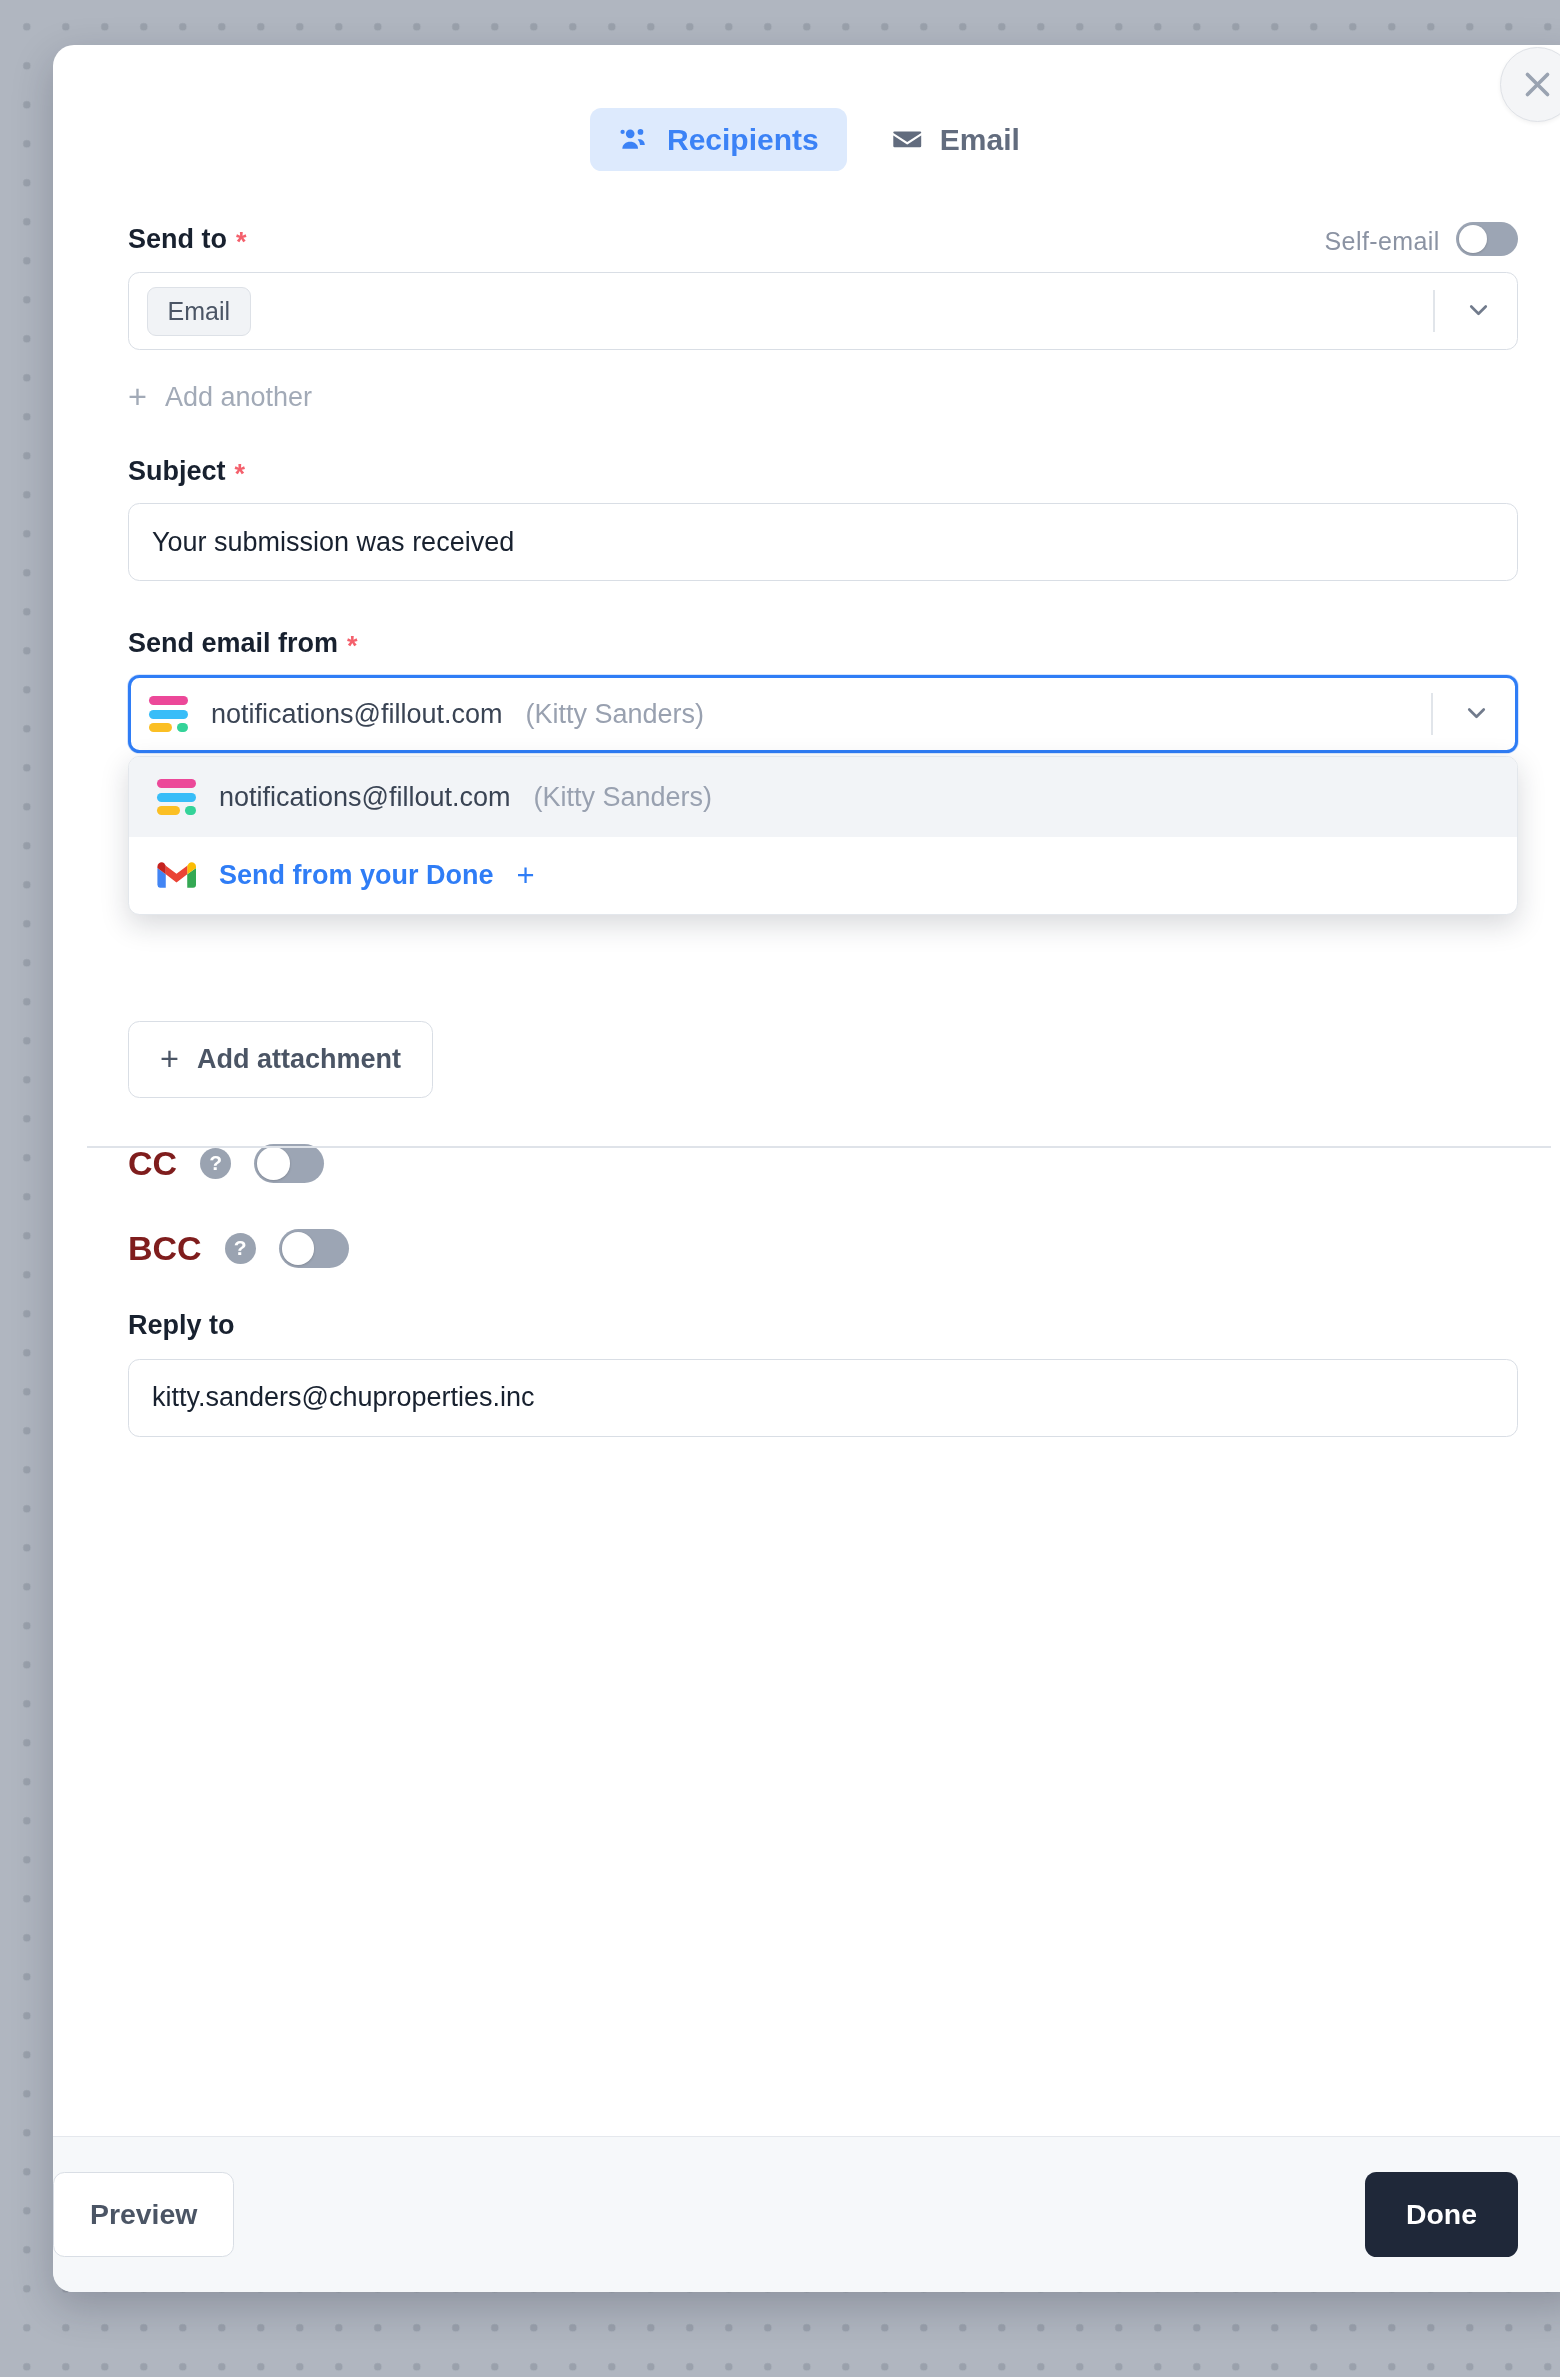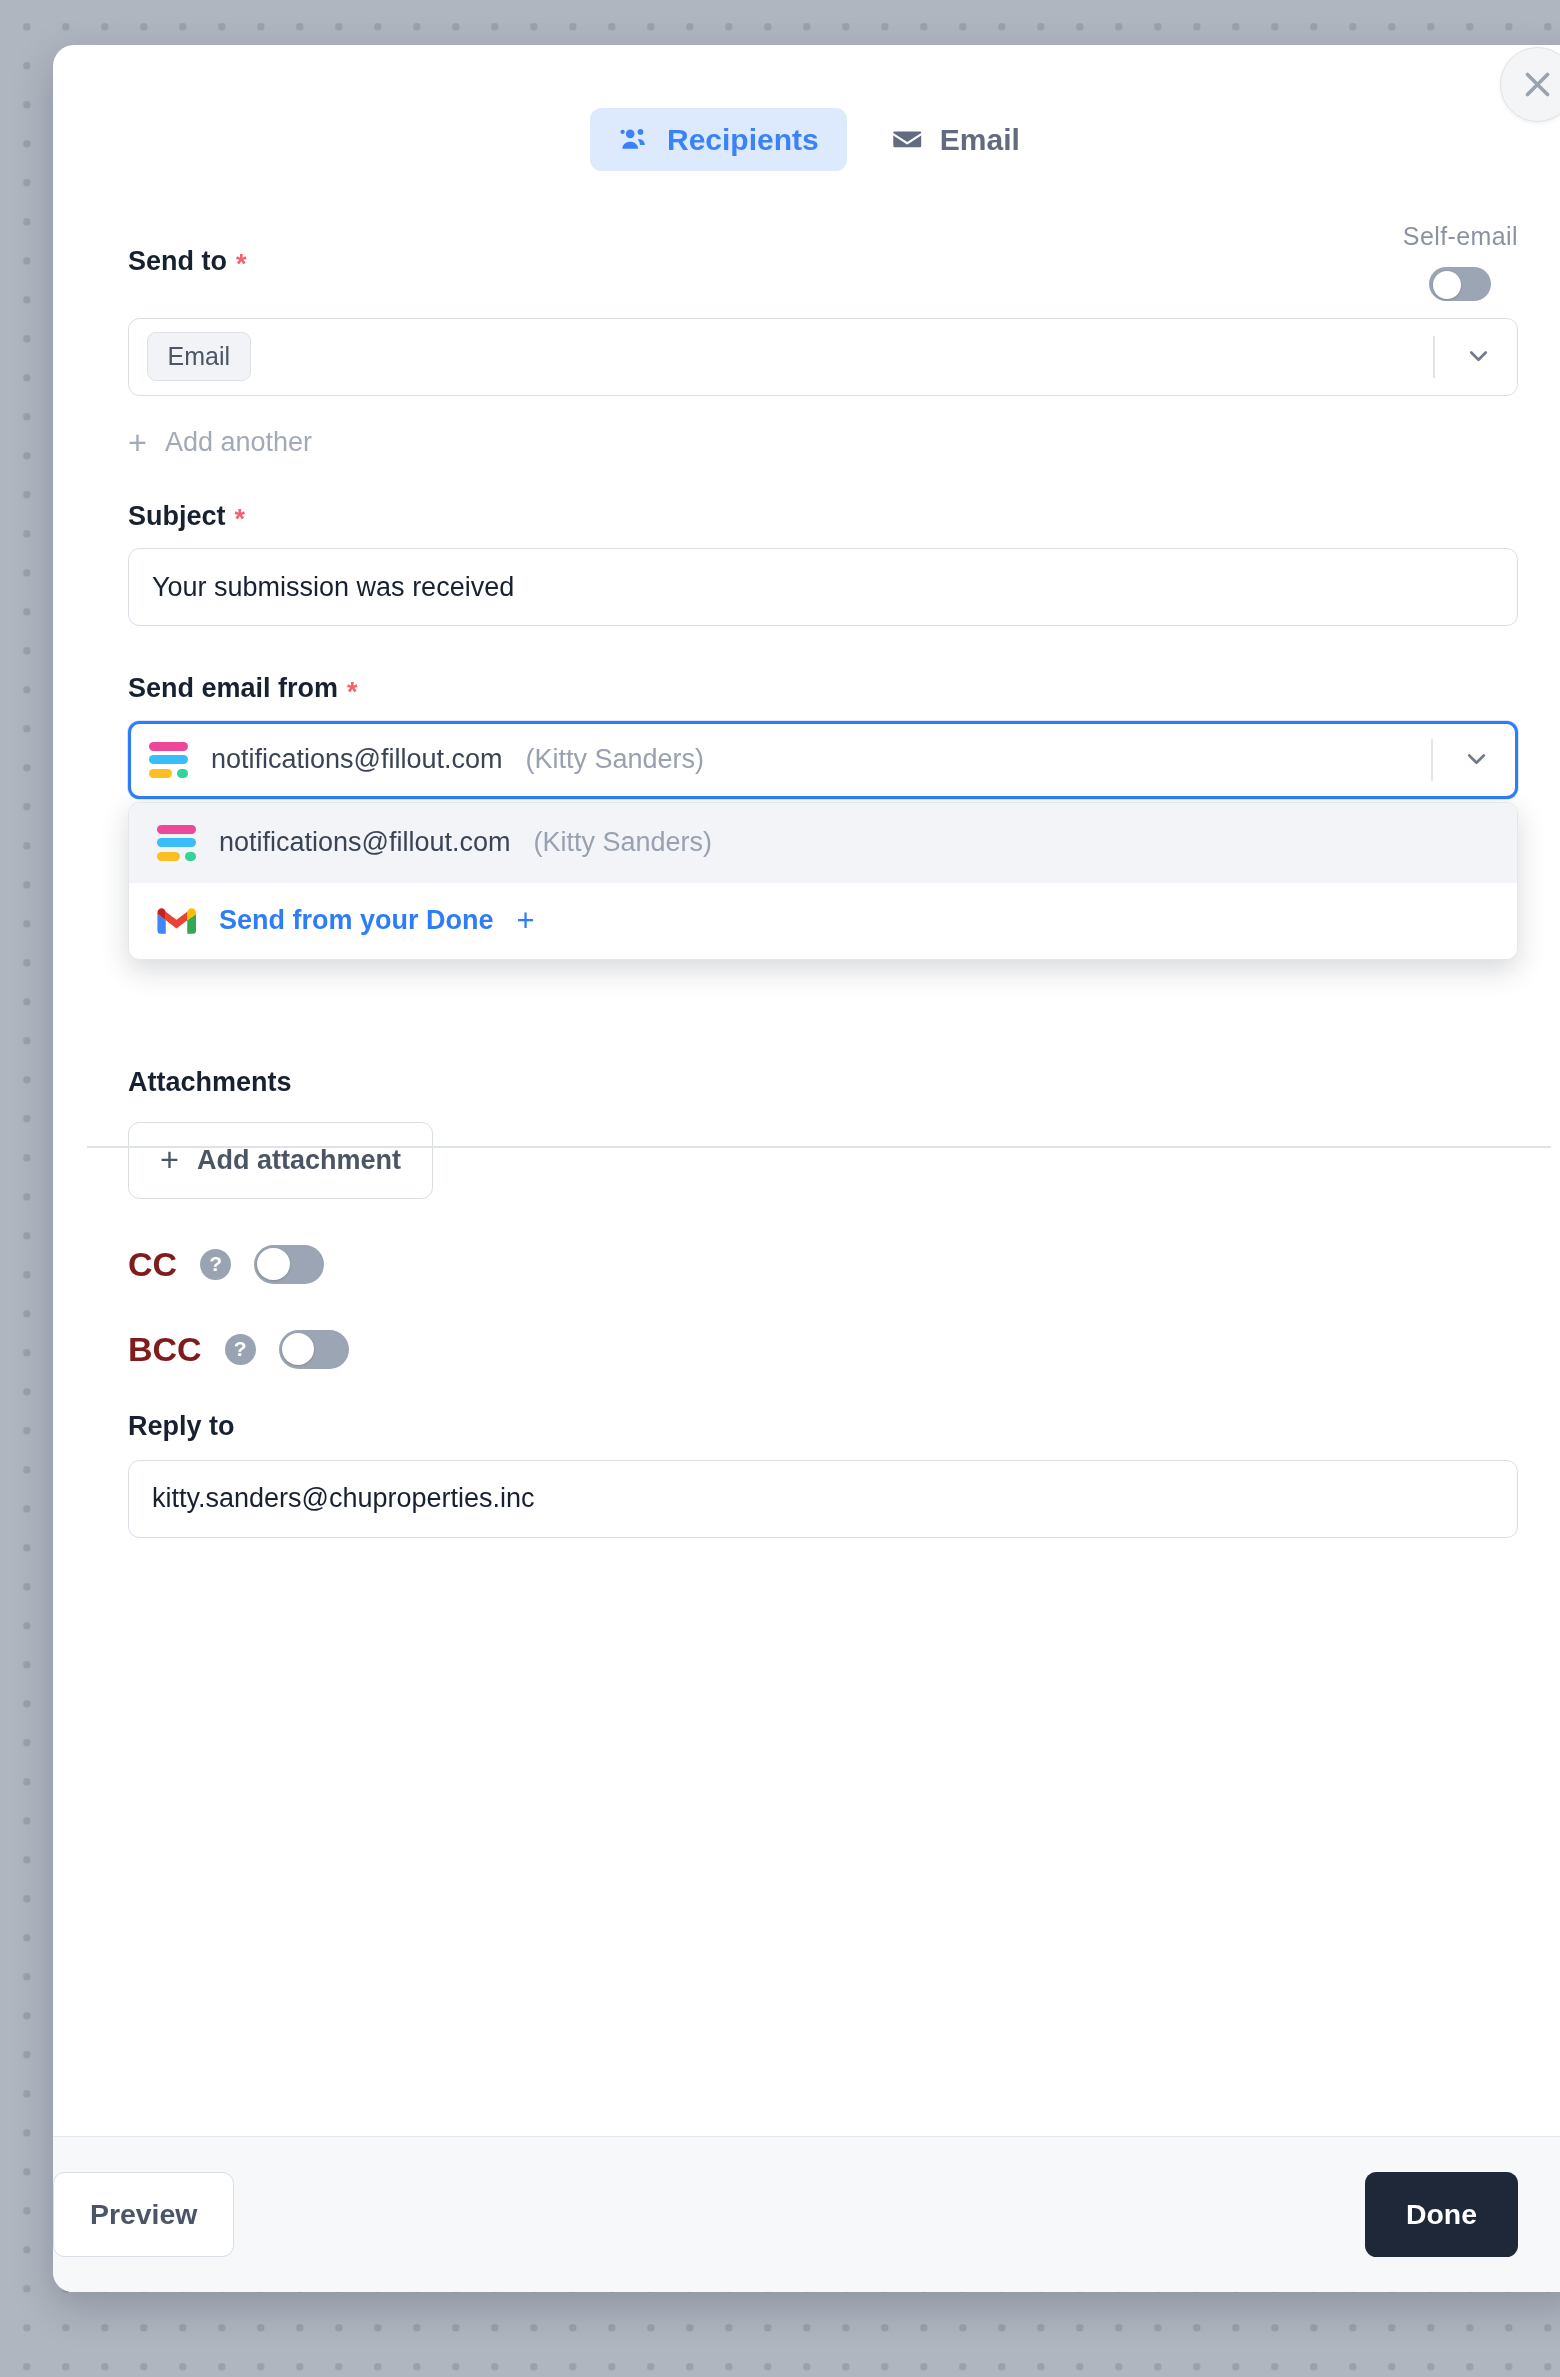--- a/index.html
+++ b/index.html
@@ -111,23 +111,22 @@
     color: #f4606c;
     font-size: 27px;
     font-weight: 700;
     line-height: 1;
     position: relative;
     top: 3.3px;
   }
 
   .self-email-wrap {
     display: flex;
-    align-items: center;
+    align-items: flex-end;
     gap: 16.3px;
-    flex-direction: column;
   }
   .self-email-label {
     font-size: 25px;
     color: #8b93a3;
     letter-spacing: 0.4px;
   }
 
   .toggle {
     width: 62px;
     height: 34px;
@@ -514,23 +513,20 @@
                 </svg>
               </span>
               <span class="gmail-text">Send from your Done</span>
               <span class="gmail-plus">+</span>
             </div>
           </div>
         </div>
       </div>
 
       <div class="block" style="margin-top:268px;">
-        <div class="field-label">
-          <span>Attachments</span>
-        </div>
         <div style="margin-top:24.4px;">
           <div class="btn-outline">
             <span class="plus-glyph" style="color:#4b5565;">+</span>
             <span>Add attachment</span>
           </div>
         </div>
       </div>
 
       <div class="toggle-row">
         <span class="lbl">CC</span>

